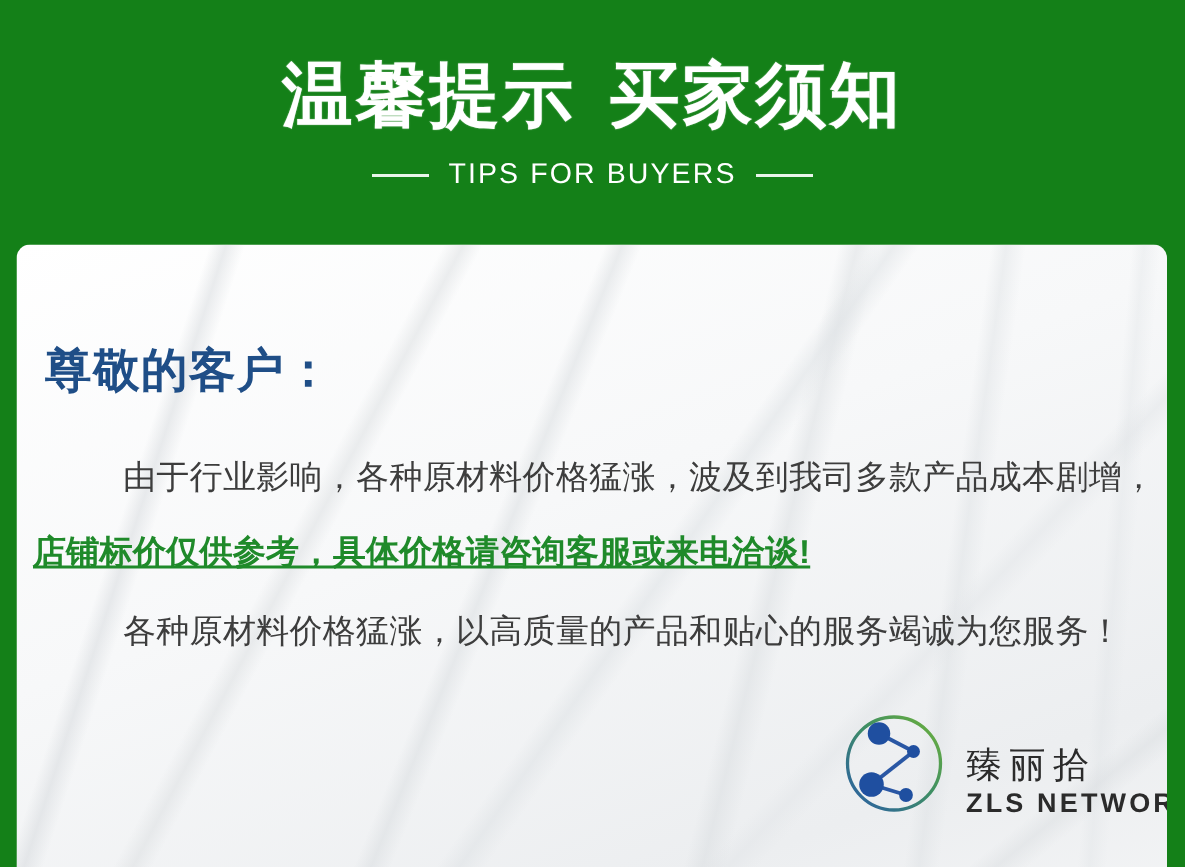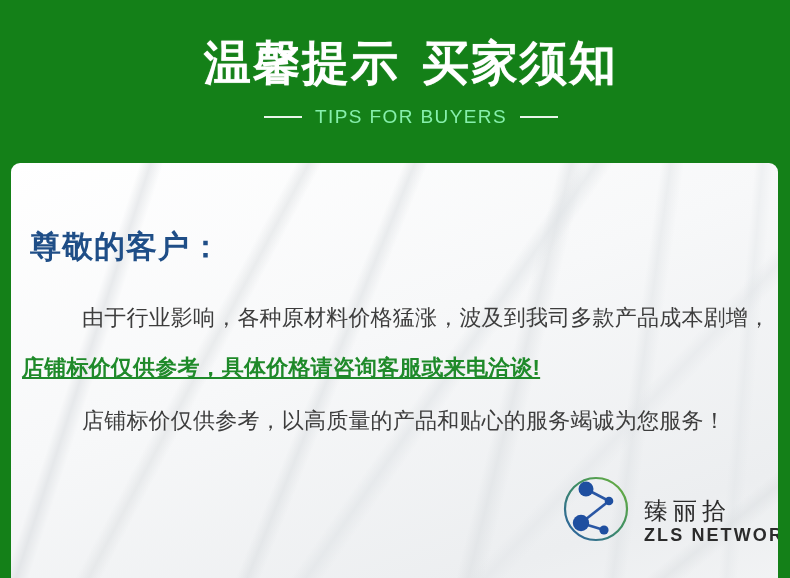--- a/index.html
+++ b/index.html
@@ -17,21 +17,21 @@
     position: relative;
     width: 790px;
     height: 578px;
     background: #148018;
     box-sizing: border-box;
   }
 
   
   .header {
     position: absolute;
-    left: 16px;
+    left: 0;
     top: 0;
     width: 642px;
     height: 163px;
     background: #148018;
     text-align: center;
   }
   .header-title {
     position: absolute;
     left: 0;
     top: 34px;
@@ -58,21 +58,21 @@
     justify-content: center;
     gap: 13px;
   }
   .sub-dash {
     width: 38px;
     height: 2px;
     background: #e9f5ea;
     display: block;
   }
   .subtitle-text {
-    color: #86efac;
+    color: #ffffff;
     font-size: 19px;
     letter-spacing: 1.4px;
     font-weight: 400;
     white-space: nowrap;
   }
 
   
   .panel {
     position: absolute;
     left: 11px;
@@ -193,21 +193,21 @@
     </div>
   </div>
 
   <div class="panel">
     <div class="panel-streaks"></div>
 
     <div class="greeting">尊敬的客户：</div>
 
     <div class="body-line line-1">由于行业影响，各种原材料价格猛涨，波及到我司多款产品成本剧增，</div>
     <div class="body-line line-2">店铺标价仅供参考，具体价格请咨询客服或来电洽谈!</div>
-    <div class="body-line line-3">店铺标价仅供参考，以高质量的产品和贴心的服务竭诚为您服务！</div>
+    <div class="body-line line-3">各种原材料价格猛涨，以高质量的产品和贴心的服务竭诚为您服务！</div>
 
     <div class="logo">
       <svg class="logo-mark" viewBox="0 0 74 74">
         <defs>
           <linearGradient id="ringGrad" x1="1" y1="0" x2="0" y2="1">
             <stop offset="0%" stop-color="#6fb33a"></stop>
             <stop offset="45%" stop-color="#3f8f63"></stop>
             <stop offset="100%" stop-color="#2a5ca8"></stop>
           </linearGradient>
         </defs>

